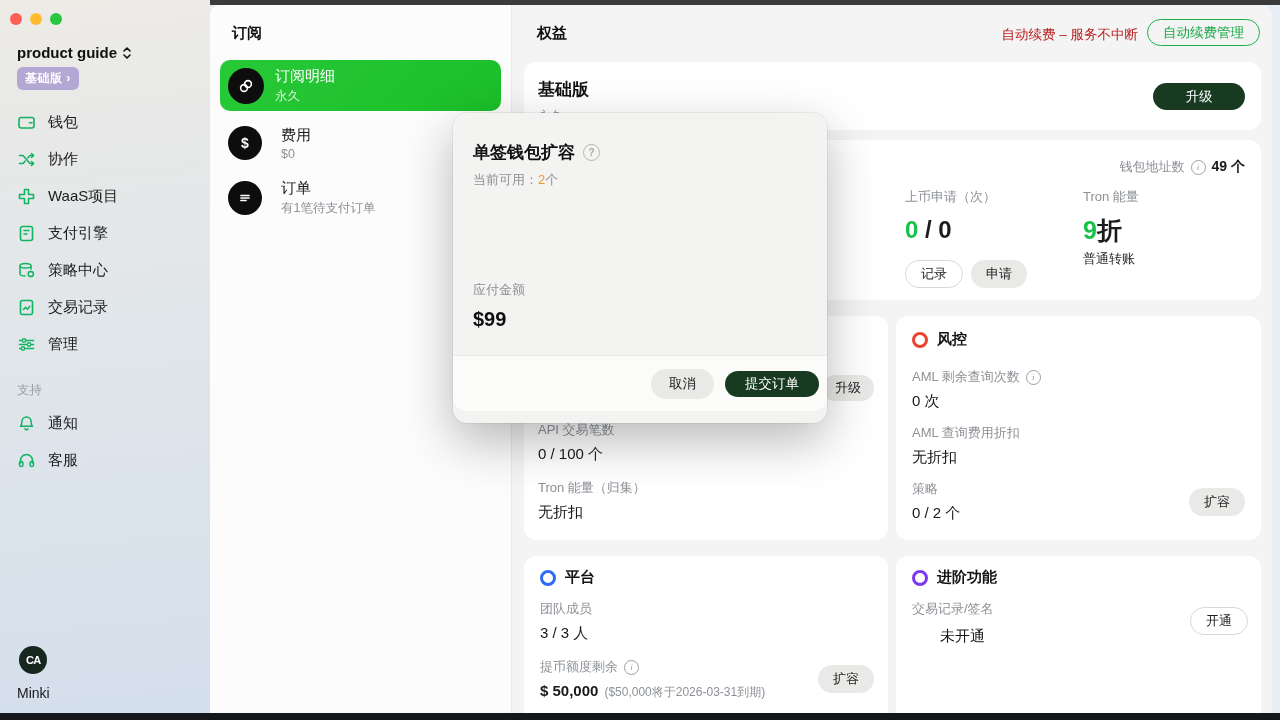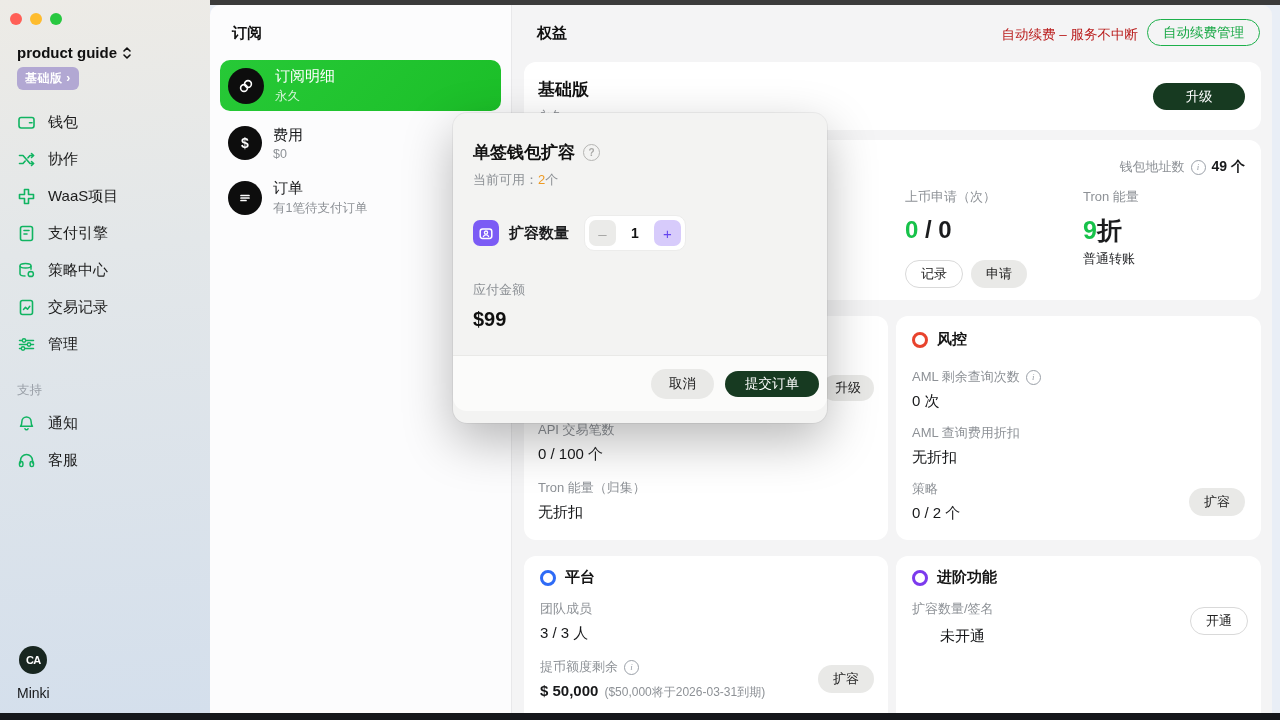--- a/index.html
+++ b/index.html
@@ -38,21 +38,21 @@
   .sub-item-active{position:absolute;left:10px;top:55px;width:281px;height:51px;border-radius:10px;
     background:linear-gradient(135deg,#27c937 0%,#1bbf28 100%);display:flex;align-items:center;cursor:pointer;}
   .sub-ico{width:36px;height:36px;border-radius:50%;background:#0d0d0d;margin-left:8px;
     display:flex;align-items:center;justify-content:center;flex-shrink:0;}
   .sub-ico.sm{width:34px;height:34px;margin-left:0;}
   .sub-item-active .tx{margin-left:11px;}
   .sub-item-active .t1{font-size:15px;color:#fff;font-weight:500;}
   .sub-item-active .t2{font-size:12.5px;color:rgba(255,255,255,.82);margin-top:2px;}
   .sub-item{position:absolute;left:10px;width:281px;height:50px;display:flex;align-items:center;
     padding-left:8px;box-sizing:border-box;cursor:pointer;}
-  .sub-item .tx{margin-left:11px;}
+  .sub-item .tx{margin-left:19px;}
   .sub-item .t1{font-size:15px;color:#17181a;font-weight:500;}
   .sub-item .t2{font-size:12.5px;color:#8d9196;margin-top:2px;}
   .dollar{color:#fff;font-size:14px;font-weight:bold;font-family:"Liberation Sans",sans-serif;}
 
   
   .mainpanel{position:absolute;left:512px;top:5px;width:760px;height:708px;background:#f4f4f5;
     border-top-right-radius:10px;overflow:hidden;z-index:8;}
   .bp-title{position:absolute;left:25px;top:19px;font-size:15px;font-weight:bold;color:#111;}
   .renew-note{position:absolute;right:134px;top:21px;font-size:13.5px;color:#b91c1c;}
   .renew-btn{position:absolute;right:12px;top:14px;height:27px;padding:0 15px;border-radius:999px;
@@ -380,51 +380,36 @@
       </div>
       <button class="pill-gray abs" style="left:294px;top:109px;">扩容</button>
     </div>
 
     <div class="card adv-card">
       <div class="card-head" style="top:12px;">
         <span class="ring purple"></span>
         <span class="card-title">进阶功能</span>
       </div>
       <div class="abs" style="left:16px;top:44px;">
-        <div class="fld-lbl">扩容数量/签名</div>
+        <div class="fld-lbl">交易记录/签名</div>
         <div class="fld-val" style="margin-top:9px;margin-left:28px;">未开通</div>
       </div>
       <button class="pill-outline open-btn">开通</button>
     </div>
   </div>
 
   <div class="modal">
     <div class="modal-title-row">
       <span class="modal-title">单签钱包扩容</span>
       <span class="help-q">?</span>
     </div>
     <div class="avail">
       <span>当前可用：</span><span class="hl">2</span><span>个</span>
     </div>
 
-    <div class="qty-row">
-      <span class="qty-ico">
-        <svg width="16" height="16" viewBox="0 0 16 16">
-            <rect x="2.2" y="4" width="11.6" height="9.5" rx="2.4" fill="none" stroke="#fff" stroke-width="1.5"></rect>
-            <circle cx="8" cy="7.6" r="1.6" fill="none" stroke="#fff" stroke-width="1.3"></circle>
-            <path d="M5.4 11.6c.5-1.2 1.5-1.8 2.6-1.8s2.1.6 2.6 1.8" fill="none" stroke="#fff" stroke-width="1.3" stroke-linecap="round"></path>
-          </svg>
-      </span>
-      <span class="qty-lbl">扩容数量</span>
-      <div class="stepper">
-        <button class="step-btn step-minus">–</button>
-        <span class="qty-val">1</span>
-        <button class="step-btn step-plus">+</button>
-      </div>
-    </div>
 
     <div class="amt-lbl">应付金额</div>
     <div class="amt-val">$99</div>
 
     <div class="modal-footer">
       <button class="cancel-btn">取消</button>
       <button class="pill-dark submit-btn">提交订单</button>
     </div>
   </div>
 

